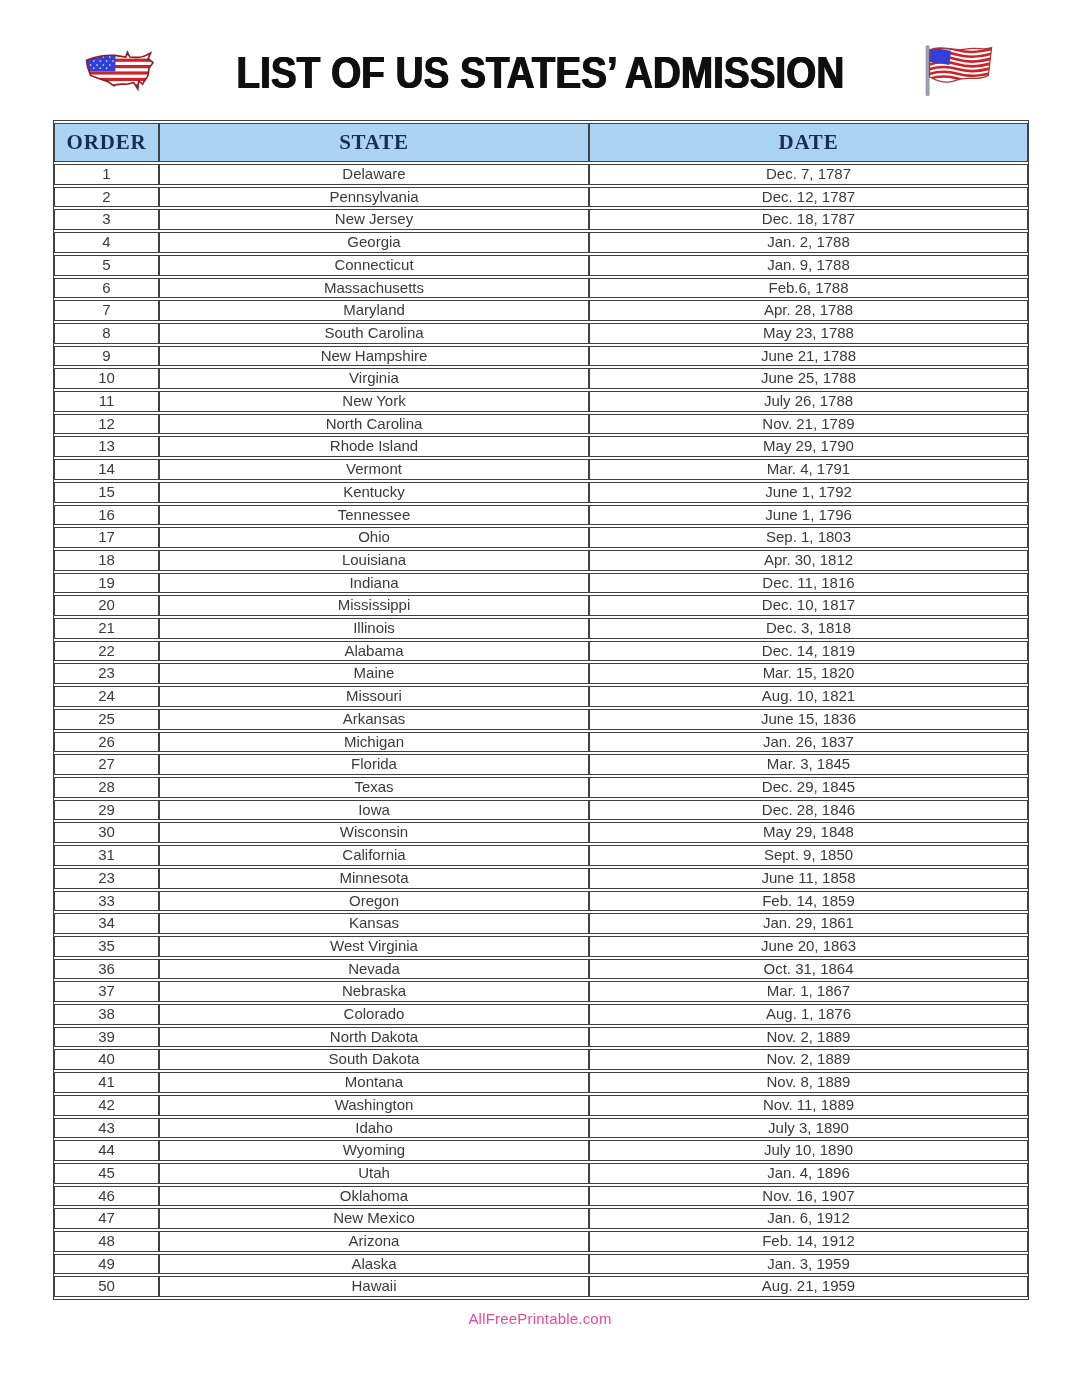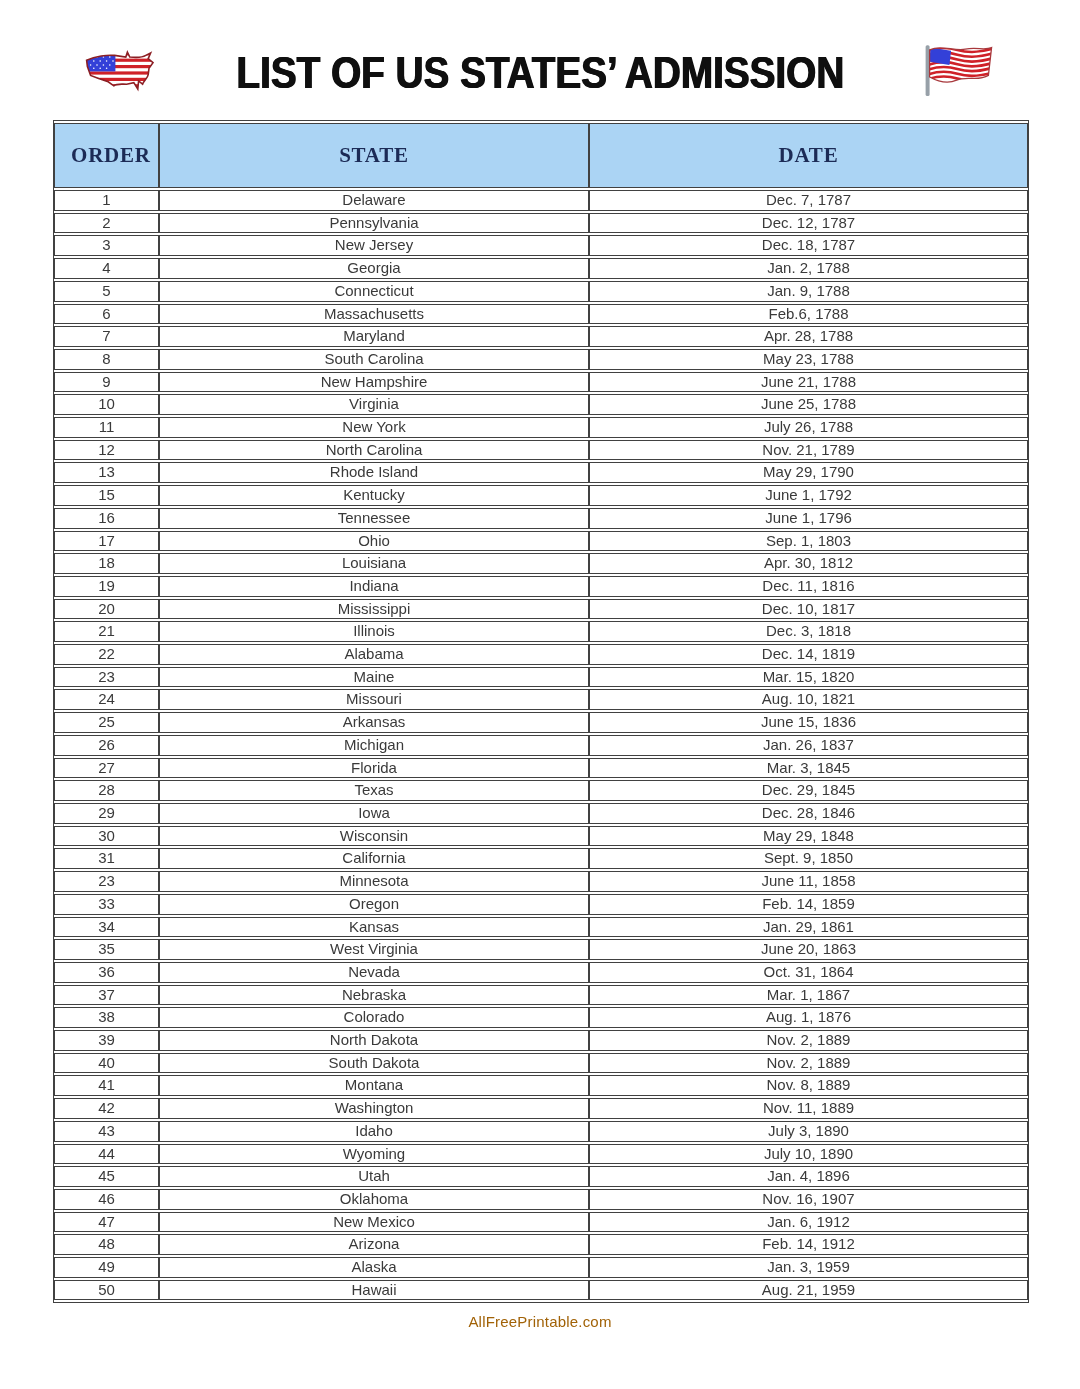--- a/index.html
+++ b/index.html
@@ -58,41 +58,41 @@
   table.states col.c-date  { width: auto;  }
   table.states th {
     background: var(--header-bg, #abd4f4);
     color: var(--header-text, #1c2b56);
     font-family: "Liberation Serif", serif;
     font-weight: bold;
     font-size: 21px;
     letter-spacing: 0.8px;
     height: 31px;
     border: 1px solid var(--border, #414141);
-    padding: 16px;
+    padding: 3px;
     text-align: center;
   }
   table.states td {
     border: 1px solid var(--border, #414141);
     background: #ffffff;
     text-align: center;
     font-size: 15px;
     color: var(--body-text, #3a3a3a);
     height: 18.7px;
     line-height: 18.7px;
     padding: 0;
     white-space: nowrap;
     overflow: hidden;
   }
   
   .footer {
     margin-top: 10px;
     text-align: center;
     font-size: 15px;
-    color: #a16207;
+    color: #ec4899;
     letter-spacing: 0.2px;
   }
 </style>
 </head>
 <body>
 
 <div class="page">
 
   <header class="title-row">
     <span class="flag-icon">
@@ -234,20 +234,25 @@
           <td>12</td>
           <td>North Carolina</td>
           <td>Nov. 21, 1789</td>
         </tr>
         <tr>
           <td>13</td>
           <td>Rhode Island</td>
           <td>May 29, 1790</td>
         </tr>
         <tr>
+          <td>14</td>
+          <td>Vermont</td>
+          <td>Mar. 4, 1791</td>
+        </tr>
+        <tr>
           <td>15</td>
           <td>Kentucky</td>
           <td>June 1, 1792</td>
         </tr>
         <tr>
           <td>16</td>
           <td>Tennessee</td>
           <td>June 1, 1796</td>
         </tr>
         <tr>

